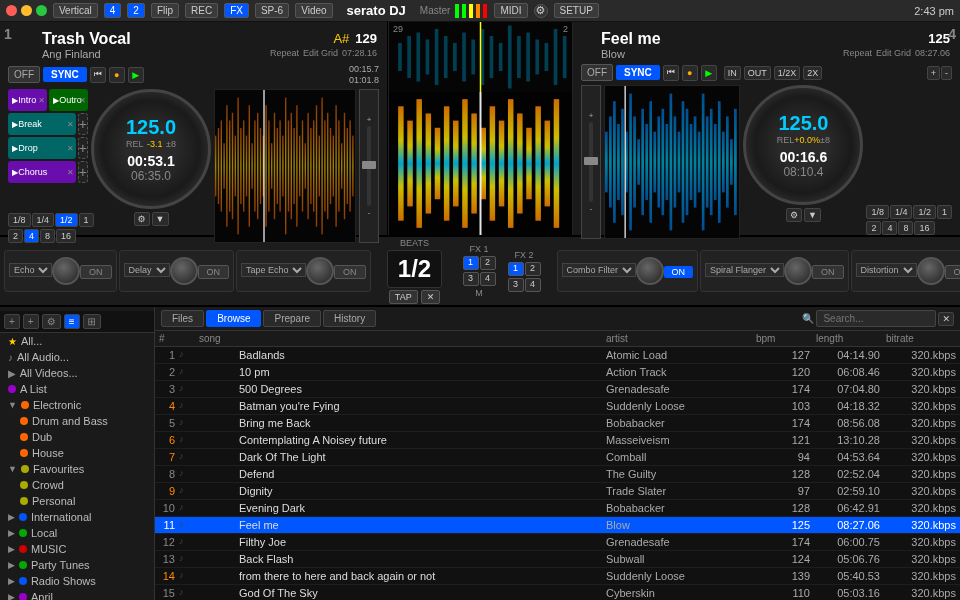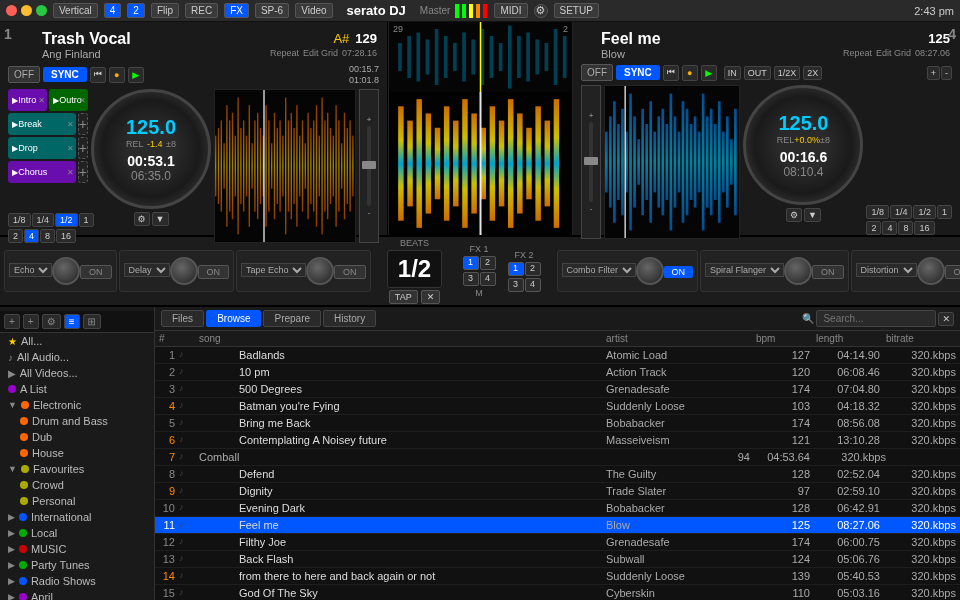--- a/index.html
+++ b/index.html
@@ -217,21 +217,21 @@
           </div>
         </div>
       </div>
 
       <div style="display:flex; flex-direction:column; align-items:center; gap:3px;">
         <div class="platter">
           <div class="platter-inner">
             <div class="platter-bpm">125.0</div>
             <div style="display:flex; justify-content:space-between; font-size:9px;">
               <span class="platter-rel">REL</span>
-              <span class="platter-offset">-1.4</span>
+              <span class="platter-offset">-3.1</span>
               <span style="color:#888; font-size:9px;">±8</span>
             </div>
             <div class="platter-time1">00:53.1</div>
             <div class="platter-time2">06:35.0</div>
           </div>
         </div>
         <div style="display:flex; gap:2px; font-size:9px;">
           <div class="mini-btn">⚙</div>
           <div class="mini-btn">▼</div>
         </div>
@@ -790,20 +790,21 @@
     <div class="track-icon">♪</div>
     <div class="track-name">Contemplating A Noisey future</div>
     <div class="track-artist">Masseiveism</div>
     <div class="track-bpm">121</div>
     <div class="track-len">13:10.28</div>
     <div class="track-bit">320.kbps</div>
   </div>
           <div class="track-row" style="color: rgb(255, 170, 68);">
     <div class="track-num" style="color:#ff8800">7</div>
     <div class="track-icon">♪</div>
+    <div class="track-name">Dark Of The Light</div>
     <div class="track-artist">Comball</div>
     <div class="track-bpm">94</div>
     <div class="track-len">04:53.64</div>
     <div class="track-bit">320.kbps</div>
   </div>
           <div class="track-row">
     <div class="track-num" style="color:#888">8</div>
     <div class="track-icon">♪</div>
     <div class="track-name">Defend</div>
     <div class="track-artist">The Guilty</div>

